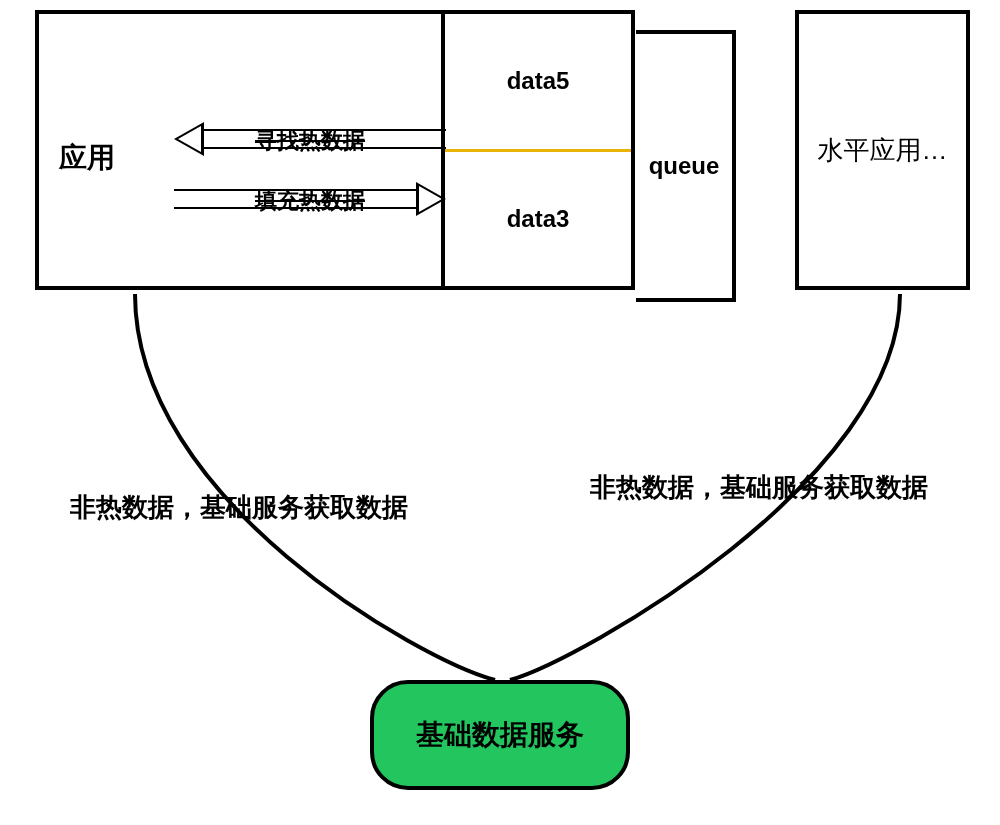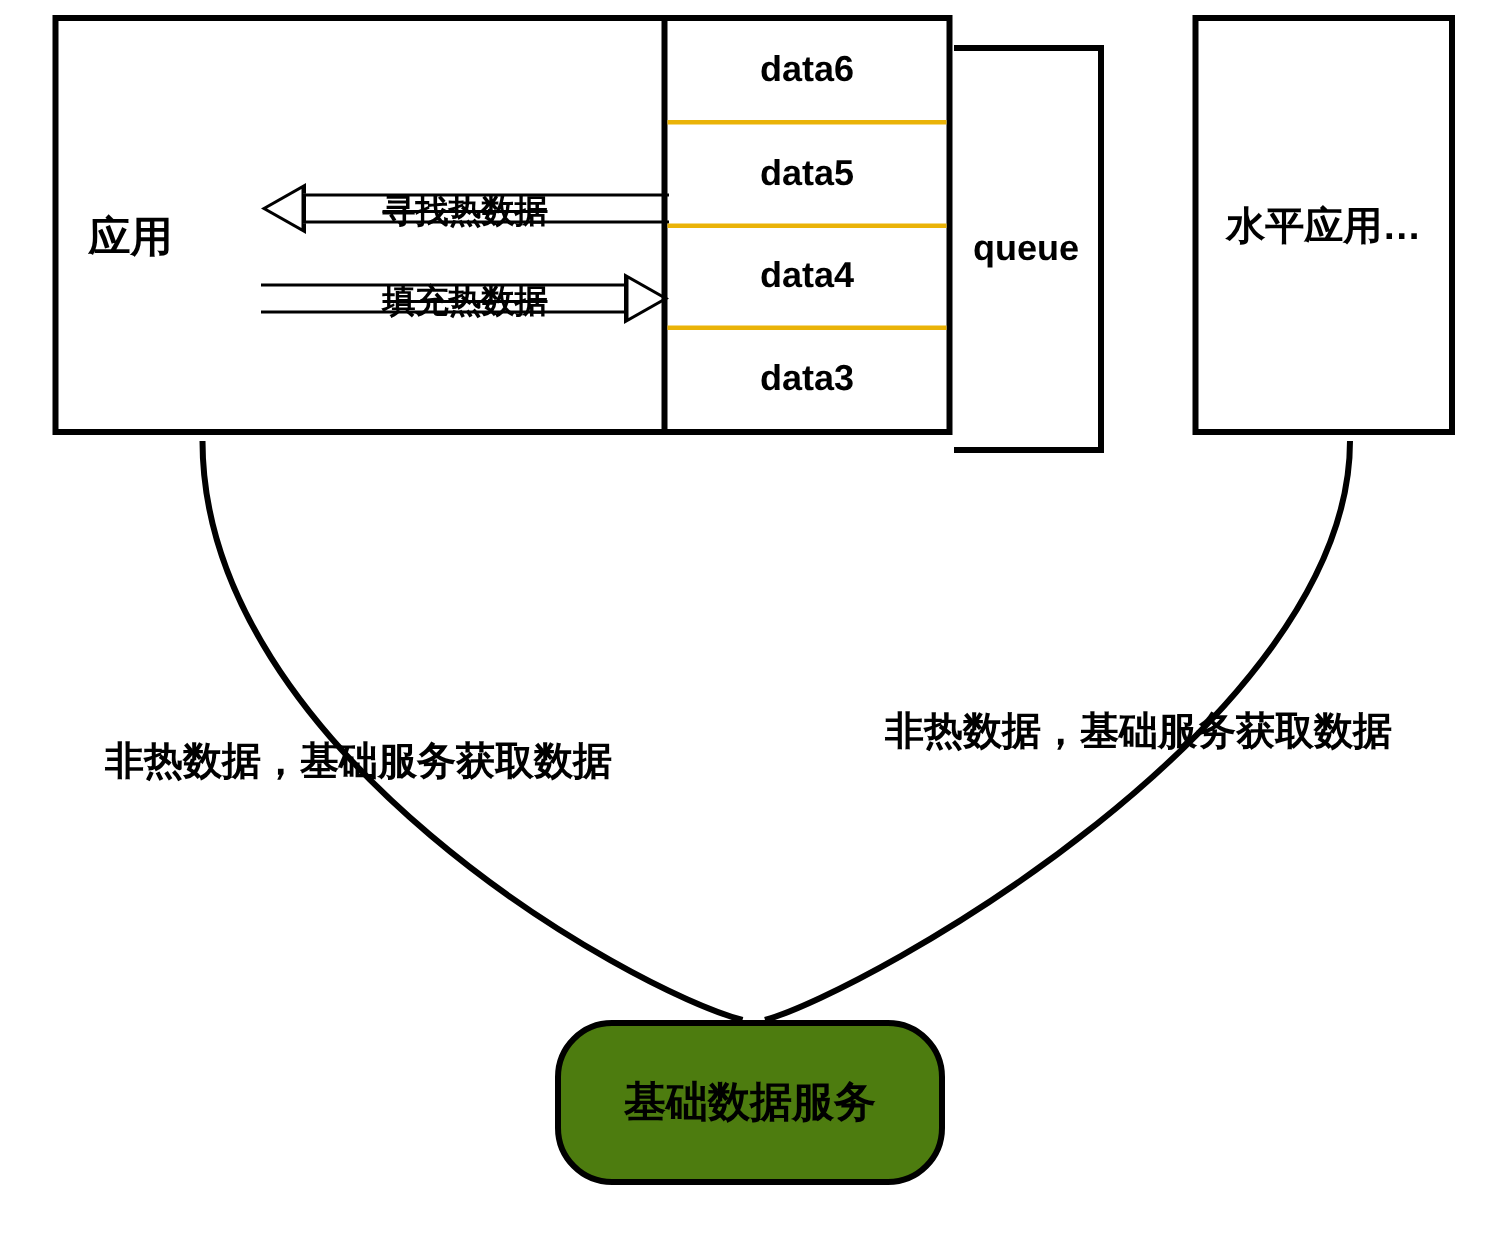--- a/index.html
+++ b/index.html
@@ -130,38 +130,38 @@
   
   .peer-box {
     left: 795px;
     top: 10px;
     width: 175px;
     height: 280px;
     display: flex;
     align-items: center;
     justify-content: center;
     font-size: 26px;
-    font-weight: bold;
+    font-weight: normal;
     text-align: center;
   }
   
   .service-box {
     position: absolute;
     left: 370px;
     top: 680px;
     width: 260px;
     height: 110px;
     border: 4px solid #000;
     border-radius: 38px;
     display: flex;
     align-items: center;
     justify-content: center;
     font-size: 28px;
     font-weight: bold;
-    background: #4d7c0f;
+    background: #22c55e;
   }
   
   .edge-label {
     position: absolute;
     font-size: 26px;
     font-weight: bold;
   }
   .edge-label.left { left: 70px; top: 490px; }
   .edge-label.right { left: 590px; top: 470px; }
   svg.edges {
@@ -184,23 +184,21 @@
   </div>
 
   <div class="arrow-wrap bot">
     <div class="arrow-shaft"></div>
     <div class="arrow-head"></div>
     <div class="arrow-text">填充热数据</div>
   </div>
 
   <div class="queue-col">
     <div class="queue-cell">data3</div>
-    <div class="queue-cell">data4</div>
     <div class="queue-cell">data5</div>
-    <div class="queue-cell">data6</div>
   </div>
   <div class="queue-label-col">queue</div>
 </div>
 
 <div class="box peer-box">
   <span>水平应用…</span>
 </div>
 
 <svg class="edges">
   <path d="M 135 294 C 135 500, 420 660, 495 680" stroke="#000" stroke-width="4" fill="none"></path>

